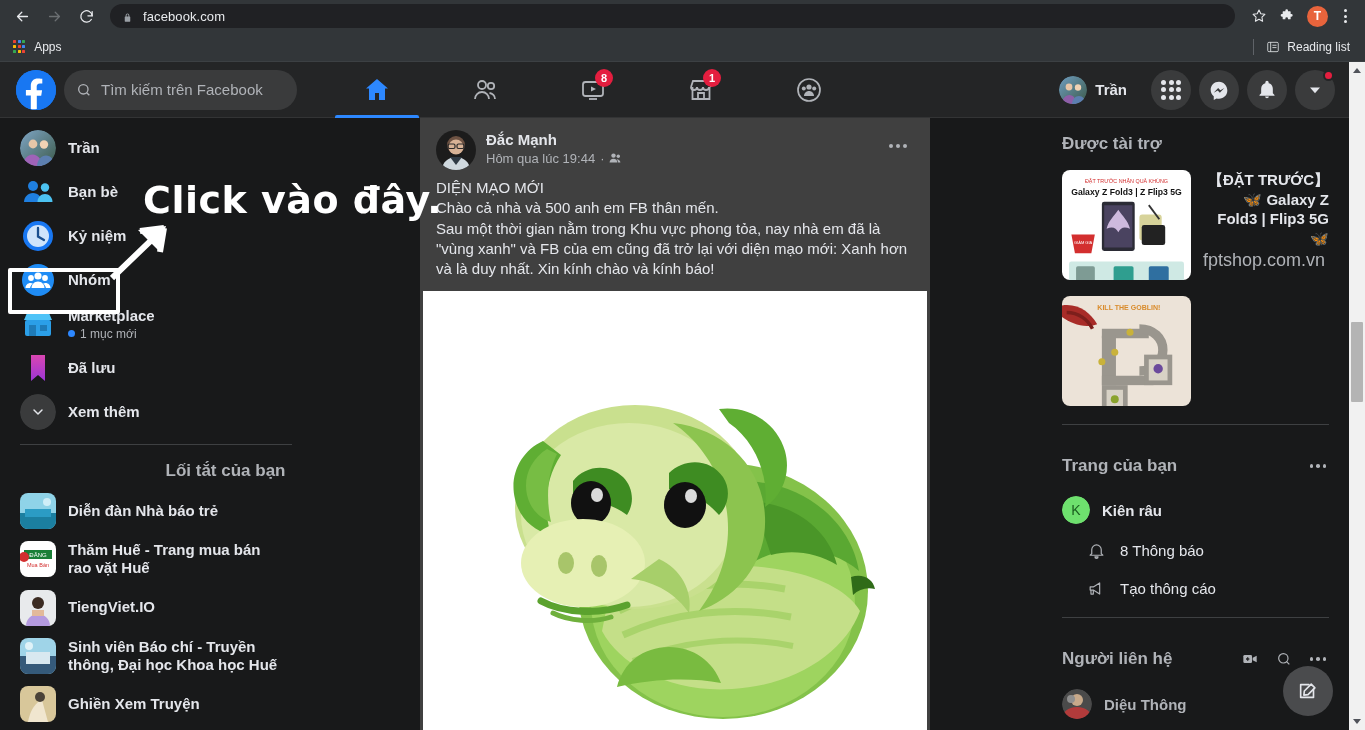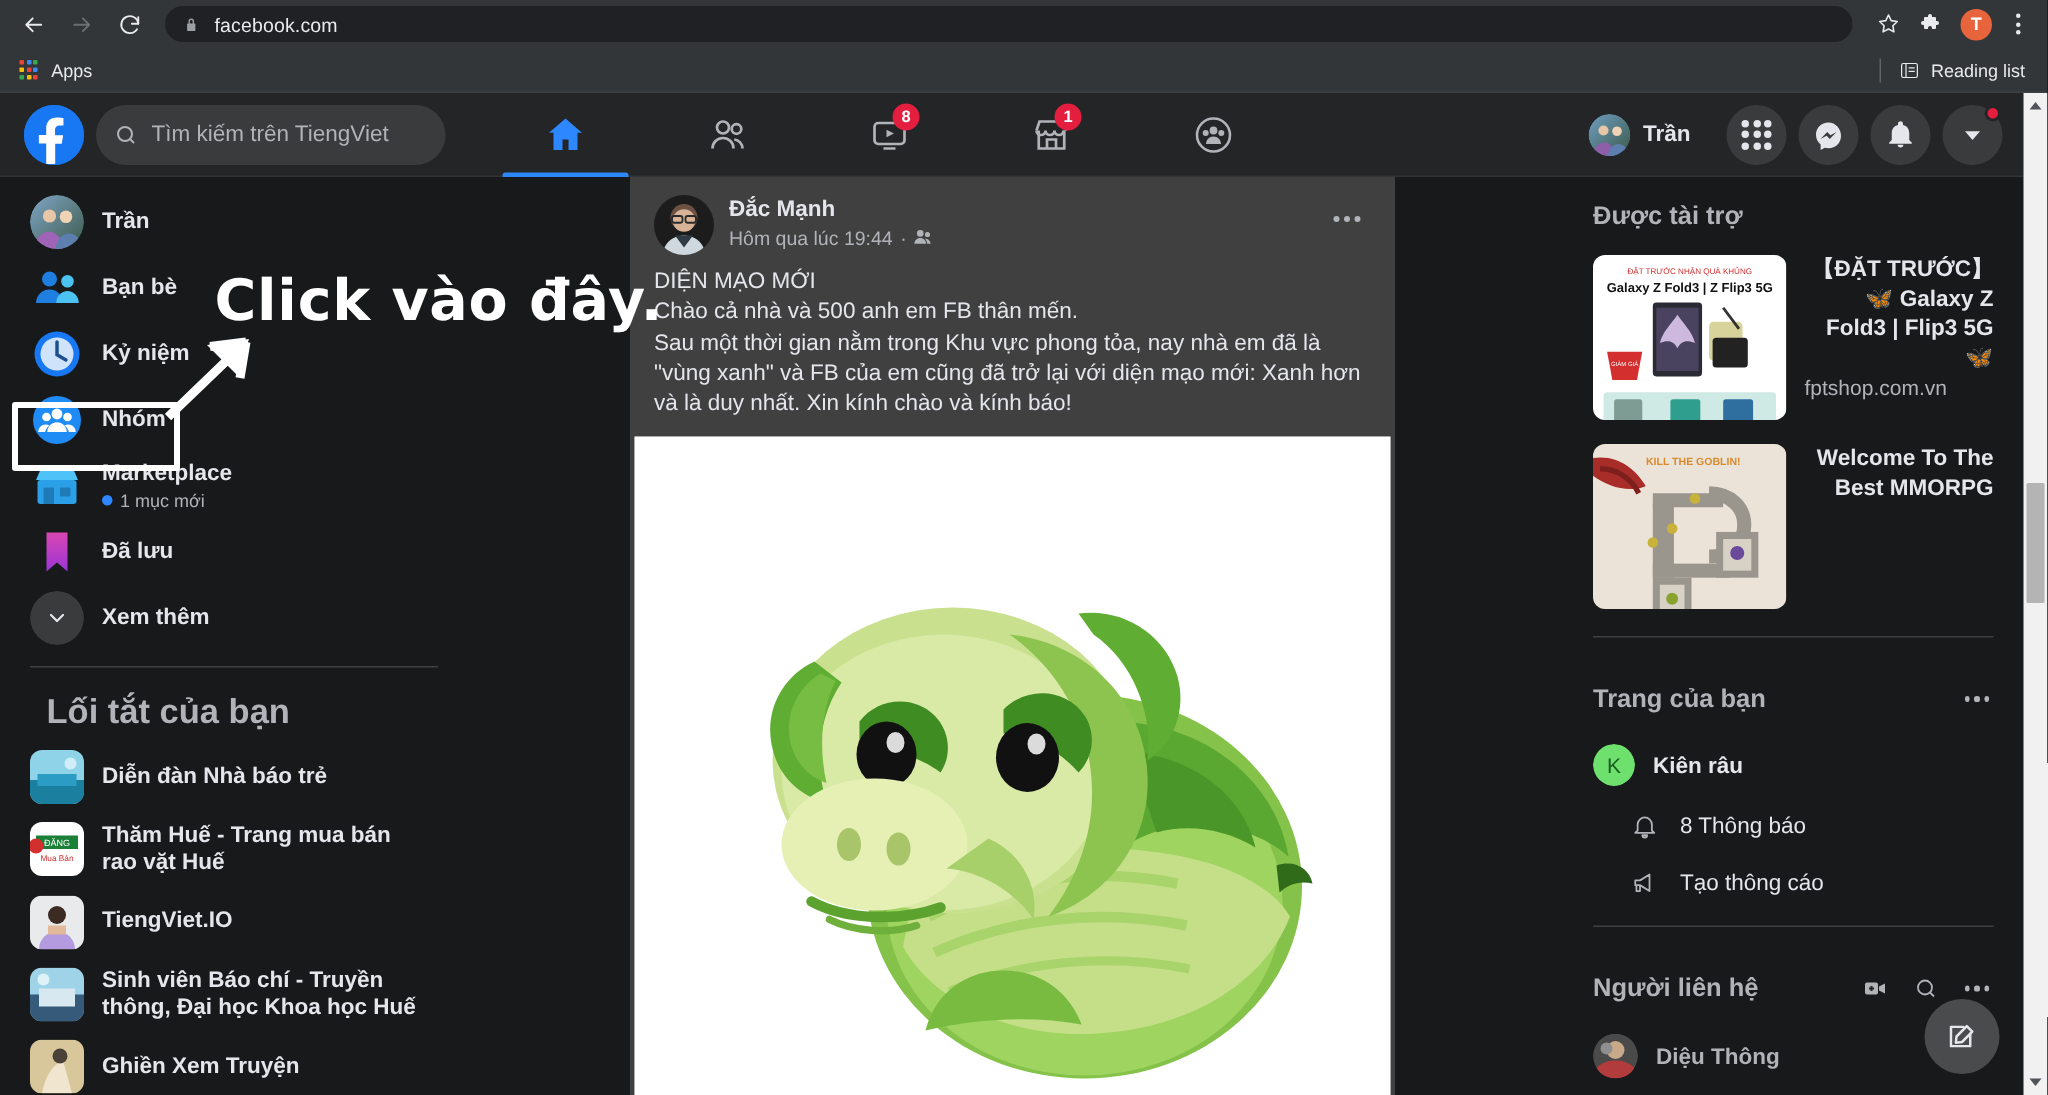--- a/index.html
+++ b/index.html
@@ -126,21 +126,21 @@
   }
   .side-ico { width: 36px; height: 36px; flex: 0 0 auto; margin-right: 12px; border-radius: 50%; overflow: hidden; position: relative; }
   .side-ico svg { width: 36px; height: 36px; display: block; }
   .side-txt { color: #e4e6eb; font-size: 15px; font-weight: 600; line-height: 1.25; }
   .side-sub { color: #b0b3b8; font-size: 12px; font-weight: 400; display: flex; align-items: center; margin-top: 1px; }
   .blue-dot { width: 7px; height: 7px; border-radius: 50%; background: #2d88ff; margin-right: 5px; display: inline-block; }
   .chev-circle { width: 36px; height: 36px; border-radius: 50%; background: #3a3b3c; display:flex; align-items:center; justify-content:center; }
   .chev-circle svg { width: 16px; height: 16px; fill: none; stroke: #e4e6eb; stroke-width: 2.2; stroke-linecap: round; stroke-linejoin: round; }
 
   .side-divider { height: 1px; background: #3e4042; margin: 10px 20px 10px 20px; width: 272px; }
-  .side-heading { color: #b0b3b8; font-size: 23px; font-weight: 600; padding: 6px 0 6px 31px; }
+  .side-heading { color: #b0b3b8; font-size: 17px; font-weight: 600; padding: 6px 0 6px 31px; text-align: center; }
   .shortcut {
     display: flex; align-items: center; padding: 6px 8px 6px 12px; margin: 0 8px;
     border-radius: 8px; cursor: pointer; width: 288px; min-height: 44px;
   }
   .sc-thumb { width: 36px; height: 36px; border-radius: 8px; flex: 0 0 auto; margin-right: 12px; overflow: hidden; position: relative; }
   .sc-txt { color: #e4e6eb; font-size: 15px; font-weight: 600; line-height: 1.22; }
 
   
   .hl-box {
     position: absolute; left: 8px; top: 268px; width: 112px; height: 46px;
@@ -171,21 +171,21 @@
   .rs-heading { color: #b0b3b8; font-size: 17px; font-weight: 600; padding: 16px 0 8px 4px; display: flex; align-items: center; }
   .rs-actions { margin-left: auto; display: flex; align-items: center; gap: 4px; }
   .rs-act { width: 30px; height: 30px; border-radius: 50%; display: flex; align-items: center; justify-content: center; cursor: pointer; }
   .rs-act svg { width: 16px; height: 16px; fill: none; stroke: #b0b3b8; stroke-width: 1.8; }
   .rs-dots { display: flex; }
   .rs-dots i { width: 3.5px; height: 3.5px; background: #b0b3b8; border-radius: 50%; display: block; margin: 0 1.5px; }
 
   .ad-item { display: flex; padding: 8px 4px; border-radius: 8px; cursor: pointer; }
   .ad-thumb { width: 129px; height: 110px; border-radius: 8px; overflow: hidden; flex: 0 0 auto; margin-right: 12px; position: relative; }
   .ad-title { color: #e4e6eb; font-size: 15px; font-weight: 600; line-height: 1.3; text-align: right; }
-  .ad-url { color: #b0b3b8; font-size: 14px; font-weight: 400; margin-top: 2px; }
+  .ad-url { color: #b0b3b8; font-size: 18px; font-weight: 400; margin-top: 2px; }
 
   .rs-divider { height: 1px; background: #3e4042; margin: 10px 4px; }
   .rs-row { display: flex; align-items: center; padding: 7px 4px; border-radius: 8px; cursor: pointer; }
   .rs-av { width: 28px; height: 28px; border-radius: 50%; flex: 0 0 auto; margin-right: 12px; overflow: hidden; }
   .rs-label { color: #e4e6eb; font-size: 15px; font-weight: 600; }
   .rs-sub-row { display: flex; align-items: center; padding: 7px 4px 7px 26px; border-radius: 8px; cursor: pointer; }
   .rs-sub-ico { width: 24px; height: 24px; margin-right: 12px; display: flex; align-items: center; justify-content: center; flex: 0 0 auto;}
   .rs-sub-ico svg { width: 19px; height: 19px; fill: none; stroke: #b0b3b8; stroke-width: 1.5; stroke-linejoin: round; }
   .rs-sub-label { color: #e4e6eb; font-size: 15px; }
   .rs-contact .rs-av { width: 30px; height: 30px; }
@@ -276,21 +276,21 @@
       <svg viewBox="0 0 40 40">
           <circle cx="20" cy="20" r="20" fill="#1877f2"></circle>
           <path d="M25.2 25.8l.9-5.6h-5.4v-3.6c0-1.5.8-3 3.2-3h2.4v-4.8s-2.2-.4-4.3-.4c-4.4 0-7.2 2.6-7.2 7.4v4.2h-4.9v5.6h4.9v13.5a19.7 19.7 0 0 0 6 0V25.8z" fill="#fff"></path>
         </svg>
     </div>
     <div class="fb-search">
       <svg viewBox="0 0 24 24">
           <circle cx="11" cy="11" r="7"></circle>
           <path d="M20 20l-4-4"></path>
         </svg>
-      <span>Tìm kiếm trên TiengViet</span>
+      <span>Tìm kiếm trên Facebook</span>
     </div>
 
     <div class="fb-nav-center">
       <div class="nav-tab active">
         <svg viewBox="0 0 28 28">
             <path d="M14 3L3 12.5h3V24h6v-7h4v7h6V12.5h3z" fill="#2d88ff"></path>
           </svg>
       </div>
       <div class="nav-tab">
         <svg viewBox="0 0 28 28" fill="none" stroke="#b0b3b8" stroke-width="1.8">
@@ -690,23 +690,20 @@
             <rect x="34" y="76" width="22" height="24" fill="#9a968e"></rect>
             <rect x="38" y="80" width="14" height="16" fill="#d8d2c6"></rect>
             <circle cx="45" cy="88" r="3.4" fill="#8aa32e"></circle>
             <circle cx="58" cy="31" r="3" fill="#c9b23a"></circle>
             <circle cx="34" cy="56" r="3" fill="#c9b23a"></circle>
             <circle cx="45" cy="48" r="3" fill="#c9b23a"></circle>
             <path d="M0 98h110v4H0z" fill="#b8a88f"></path>
             <text x="55" y="107" font-size="4.6" fill="#4a3f33" text-anchor="middle" font-family="Liberation Sans">EXIT</text>
           </svg>
       </span>
-      <span>
-        <span class="ad-title" style="display:block">Welcome To The Best MMORPG</span>
-      </span>
     </div>
 
     <div class="rs-divider"></div>
 
     <div class="rs-heading">
       <span>Trang của bạn</span>
       <span class="rs-actions">
         <span class="rs-act">
             <span class="rs-dots">
               <i></i>

